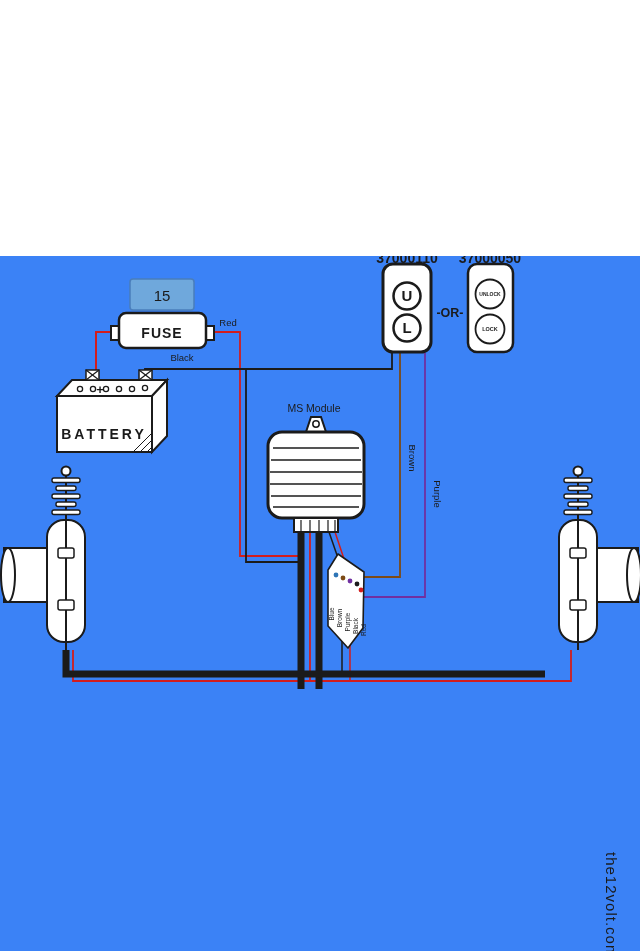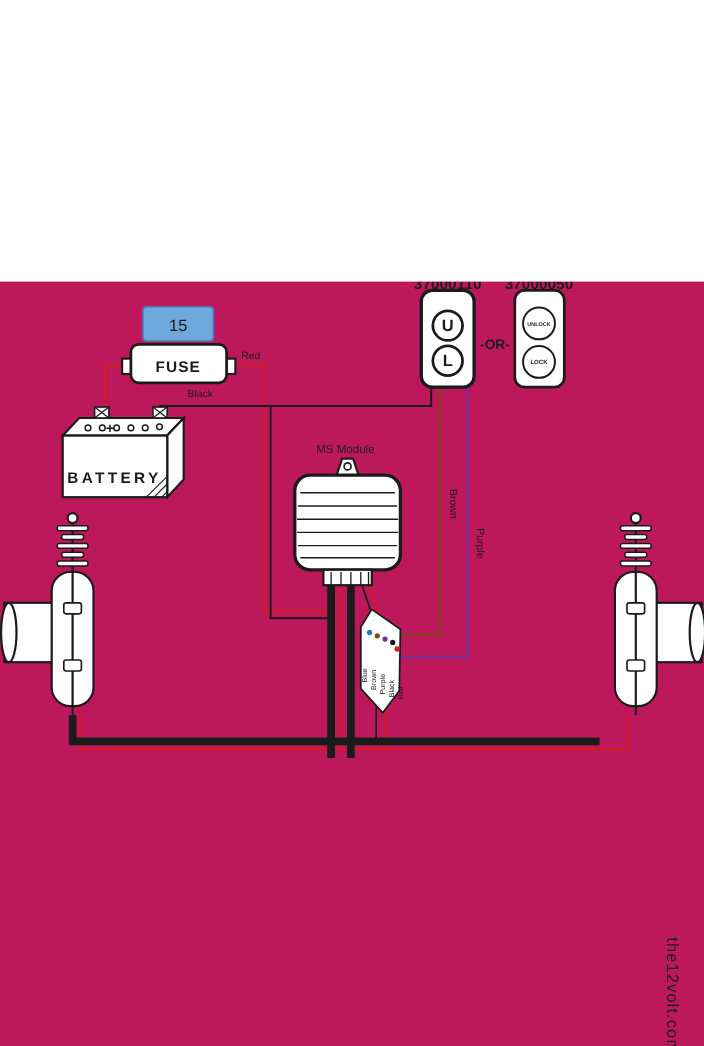--- a/index.html
+++ b/index.html
@@ -1,16 +1,16 @@
 <!DOCTYPE html>
 <html><head>
 <meta charset="utf-8">
 <style>
   html,body{margin:0;padding:0;background:#ffffff;}
-  .stage{position:relative;width:640px;height:951px;background:#be185d;overflow:hidden;}
+  .stage{position:relative;width:640px;height:951px;background:#3b82f6;overflow:hidden;}
   svg{display:block;}
   text{font-family:"Liberation Sans", sans-serif;fill:#1b1b1b;}
   .comp{fill:#ffffff;stroke:#1b1b1b;}
 </style>
 </head>
 <body>
 
 <div class="stage">
 <svg width="640" height="951" viewBox="0 0 640 951">
 

